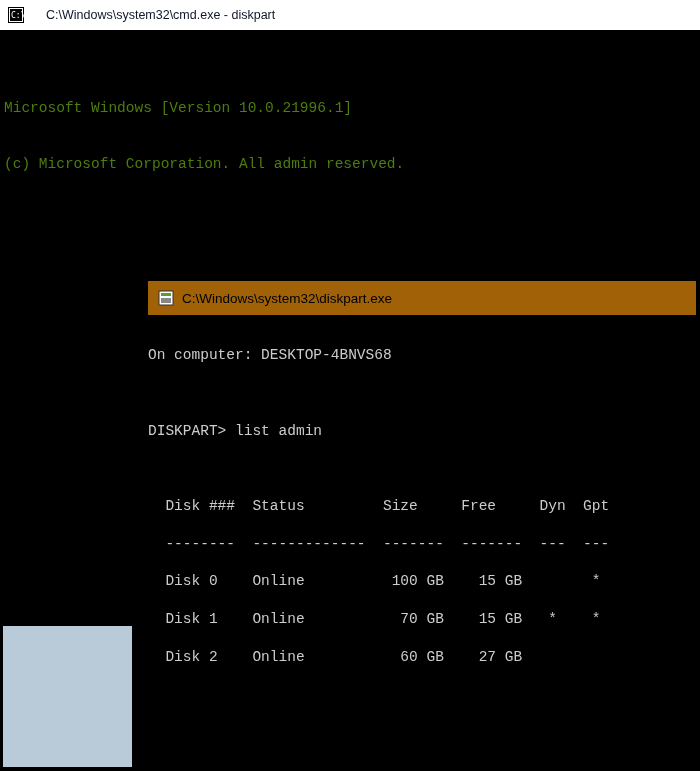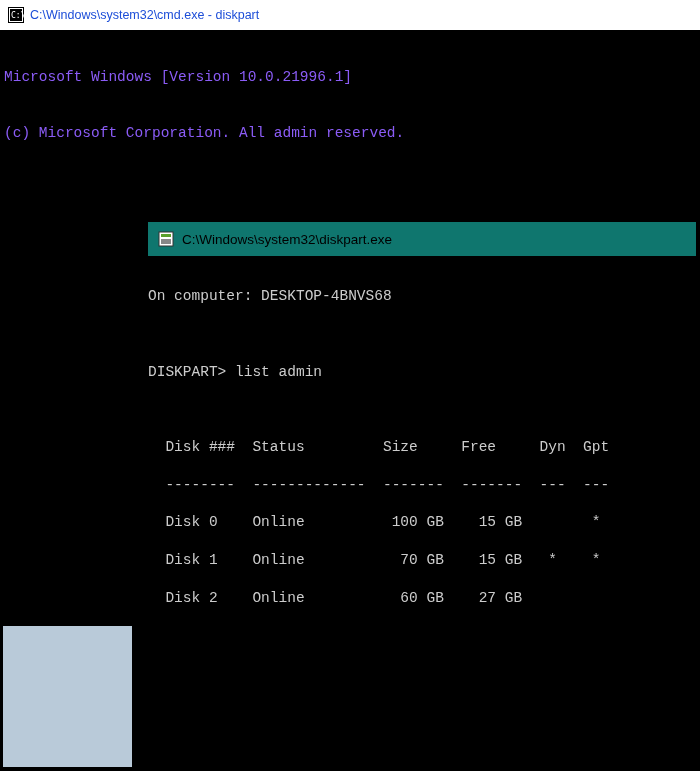--- a/index.html
+++ b/index.html
@@ -19,34 +19,36 @@
     padding: 0 8px;
     gap: 6px;
   }
   .titlebar .ticon {
     width: 16px; height: 16px;
     display: inline-flex; align-items: center; justify-content: center;
   }
   .titlebar .ttext {
     font-family: "Segoe UI", Arial, sans-serif;
     font-size: 12.5px;
-    color: #1d4ed8;
+    color: #0f172a;
     font-weight: 400;
+    margin-left: 16px;
   }
   .term {
-    padding: 0 4px 0 4px;
+    padding: 16px 4px 0 4px;
     white-space: pre;
-    color: #8b5cf6;
+    color: #4d7c0f;
+    margin-top: 15px;
   }
   .term .line { min-height: 1.3em; }
   .inner-title {
-    margin: 4px 0 12px 148px;
+    margin: 32px 0 12px 148px;
     height: 34px;
     width: 548px;
-    background: #0f766e;
+    background: #a16207;
     display: flex;
     align-items: center;
     padding: 0 10px;
     gap: 8px;
   }
   .inner-title .itext {
     font-family: "Segoe UI", Arial, sans-serif;
     font-size: 13.5px;
     color: #000;
   }

